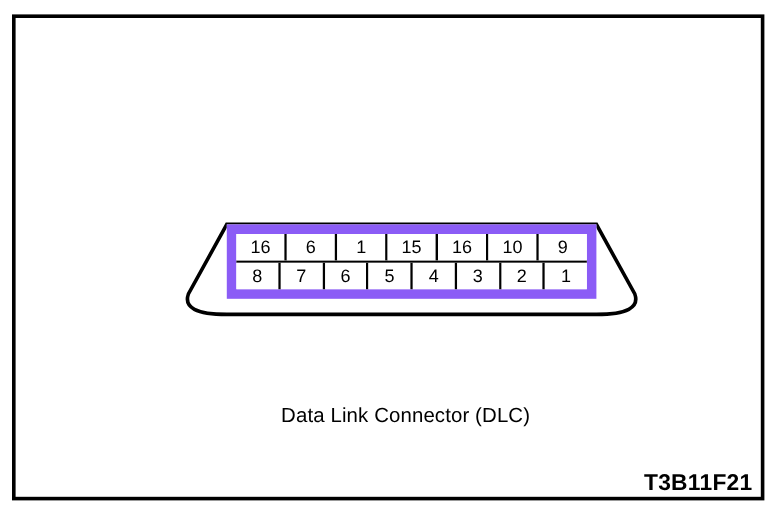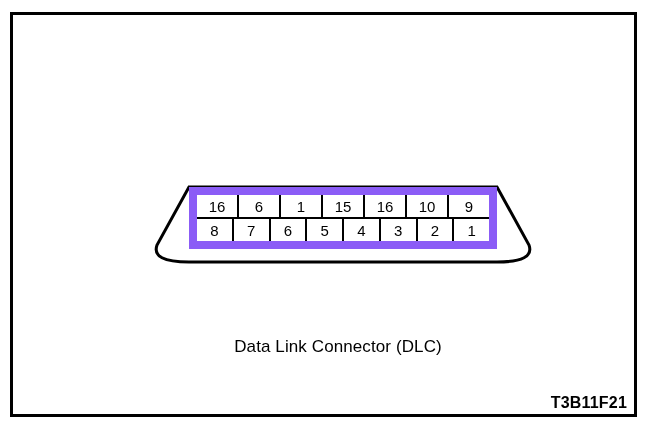--- a/index.html
+++ b/index.html
@@ -88,21 +88,21 @@
     letter-spacing: 0.1px;
   }
   
   #ref-code {
     position: absolute;
     left: 400px;
     top: 380px;
     width: 214px;
     text-align: right;
     font-family: "Liberation Sans", sans-serif;
-    font-size: 16px;
+    font-size: 19px;
     line-height: 16px;
     color: #000000;
     font-weight: 600;
     letter-spacing: 0.2px;
   }
 </style>
 </head>
 <body>
 
 <div id="page">

